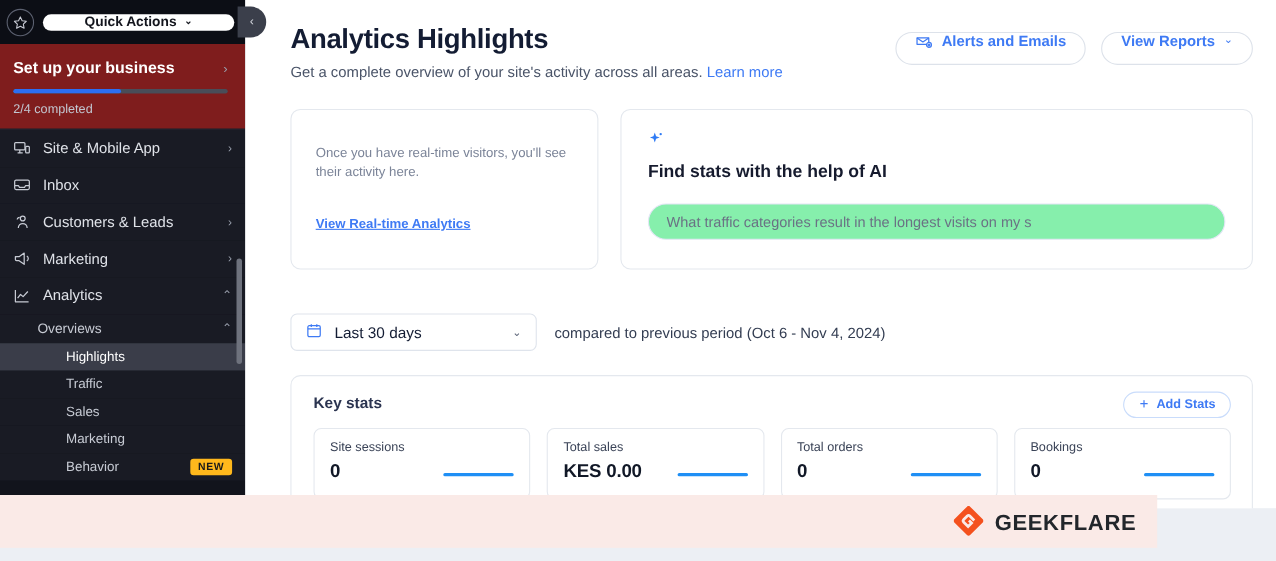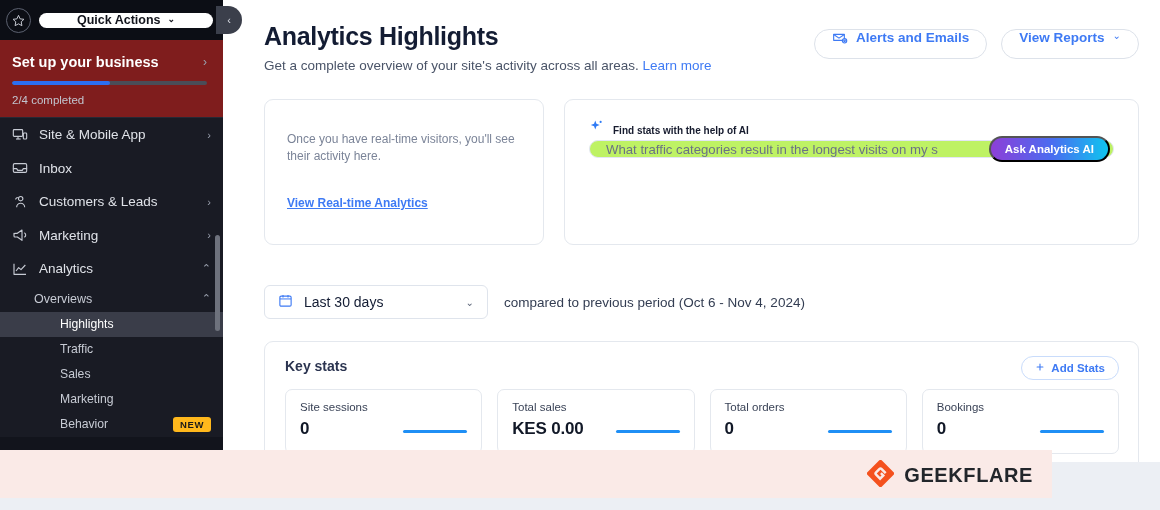--- a/index.html
+++ b/index.html
@@ -92,24 +92,24 @@
   .pill-btn .chev { font-size: 10px; font-weight: normal; }
 
   .cards-row { display: flex; gap: 20px; margin-top: 26px; padding-right: 21px; }
   .card { background: #fff; border: 1px solid #e4e8ee; border-radius: 9px; }
   .card-realtime { width: 280px; height: 146px; padding: 20px 20px 0 22px; }
   .rt-title { font-size: 14px; font-weight: bold; color: #5a6480; }
   .rt-desc { margin-top: 11px; font-size: 12px; color: #7b8498; line-height: 1.45; }
   .rt-link { margin-top: 30px; font-size: 12px; color: #3e7af4; font-weight: bold; display: inline-block; }
 
   .card-ai { flex: 1; height: 146px; padding: 19px 24px 0 24px; }
-  .ai-head { display: flex; align-items: flex-end; gap: 9px; font-size: 10px; color: #161b2e; font-weight: bold; }
+  .ai-head { display: flex; align-items: flex-start; gap: 9px; font-size: 16px; color: #161b2e; font-weight: bold; flex-direction: column; }
   .ai-input-wrap {
-    margin-top: 4px; height: 18px; border: 1px solid #e3e6f5; border-radius: 18px;
-    display: flex; align-items: center; padding: 0 3px 0 16px; background: #bef264;
+    margin-top: 19px; height: 33px; border: 1px solid #e3e6f5; border-radius: 18px;
+    display: flex; align-items: center; padding: 0 3px 0 16px; background: #86efac;
   }
   .ai-input {
     flex: 1; border: none; outline: none; font-size: 13.2px; color: #6a7284;
     font-family: "Liberation Sans", sans-serif; background: transparent;
     overflow: hidden; white-space: nowrap;
   }
   .ai-input::placeholder { color: #7c8496; }
   .ask-btn {
     height: 26px; border-radius: 14px; padding: 0 14px; flex: 0 0 auto;
     background: linear-gradient(90deg, #8d3fd8 0%, #4a6cf0 52%, #0fc5ef 100%);
@@ -301,21 +301,20 @@
             <span>
               <svg width="15" height="15" viewBox="0 0 24 24" fill="#2f7bf5">
                 <path d="M10 2.5l1.9 5.2 5.2 1.9-5.2 1.9L10 16.7l-1.9-5.2L2.9 9.6l5.2-1.9z"></path>
                 <circle cx="18.6" cy="4.6" r="1.7"></circle>
               </svg>
             </span>
             <span>Find stats with the help of AI</span>
           </div>
           <div class="ai-input-wrap">
             <input class="ai-input" type="text" value="What traffic categories result in the longest visits on my s" placeholder="What traffic categories result in the longest visits on my s" style="">
-            <button class="ask-btn">Ask Analytics AI</button>
           </div>
         </section>
       </div>
 
       <div class="range-row">
         <div class="range-select">
           <span>
             <svg width="15" height="15" viewBox="0 0 24 24" fill="none" stroke="#3e7af4" stroke-width="1.8" stroke-linejoin="round">
               <rect x="3" y="5" width="18" height="16" rx="2"></rect>
               <path d="M3 9.5h18" stroke-width="1.6"></path>

